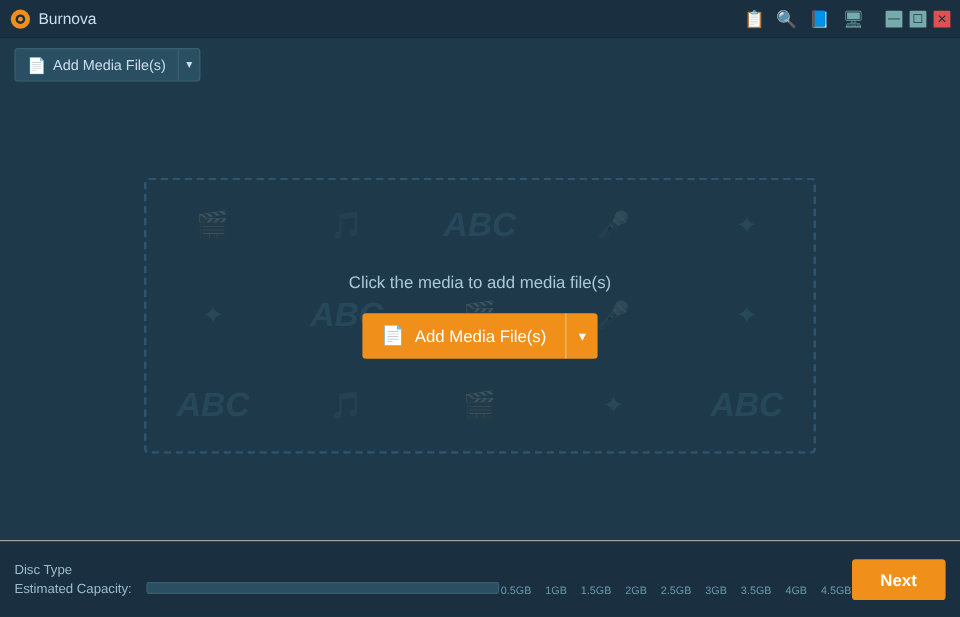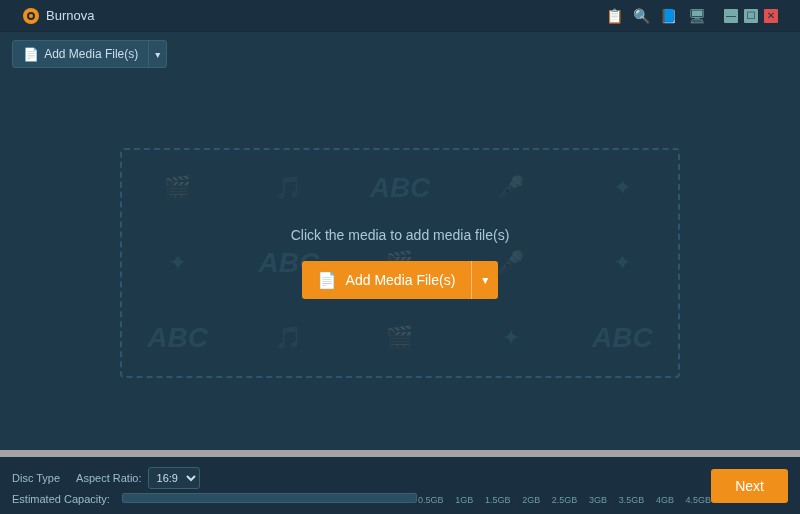--- a/index.html
+++ b/index.html
@@ -13,21 +13,21 @@
       user-select: none;
     }
 
     
     #title-bar {
       display: flex;
       align-items: center;
       justify-content: space-between;
       background: #1a3040;
       height: 32px;
-      padding: 0 22px;
+      padding: 0 8px;
       border-bottom: 1px solid #152b38;
     }
     #title-left {
       display: flex;
       align-items: center;
       gap: 6px;
     }
     #app-logo {
       width: 18px;
       height: 18px;
@@ -175,21 +175,21 @@
       padding: 0 10px;
       height: 100%;
       display: flex;
       align-items: center;
       font-size: 12px;
     }
 
     
     #bottom-bar {
       background: #1a3040;
-      border-top: 7px solid #a3a3a3;
+      border-top: 1px solid #a3a3a3;
       height: 64px;
       display: flex;
       flex-direction: column;
       justify-content: space-around;
       padding: 6px 12px;
     }
     #bottom-controls {
       display: flex;
       align-items: center;
       gap: 16px;
@@ -244,21 +244,21 @@
       color: #6a9aaa;
       margin-top: 2px;
     }
 
     #next-btn {
       background: #f0901a;
       border: none;
       border-radius: 3px;
       color: #fff;
       font-size: 14px;
-      font-weight: normal;
+      font-weight: bold;
       cursor: pointer;
       padding: 0 24px;
       height: 34px;
       align-self: center;
       margin-left: auto;
     }
 
     #bottom-main-row {
       display: flex;
       align-items: center;
@@ -343,27 +343,20 @@
   </div>
 </div>
 
 <div id="bottom-bar">
   <div id="bottom-main-row">
     <div id="bottom-left">
 
       <div id="bottom-controls">
         <div class="ctrl-group">
           <span class="ctrl-label">Disc Type</span>
-        </div>
-        <div class="ctrl-group">
-          <span class="ctrl-label">Aspect Ratio:</span>
-          <select class="ctrl-select">
-            <option>16:9</option>
-            <option>4:3</option>
-          </select>
         </div>
       </div>
 
       <div id="capacity-row">
         <span id="cap-label">Estimated Capacity:</span>
         <div style="flex:1; display:flex; gap:1px;">
           <div id="cap-bar"></div>
           <div id="cap-ticks">
             <span>0.5GB</span>
             <span>1GB</span>

